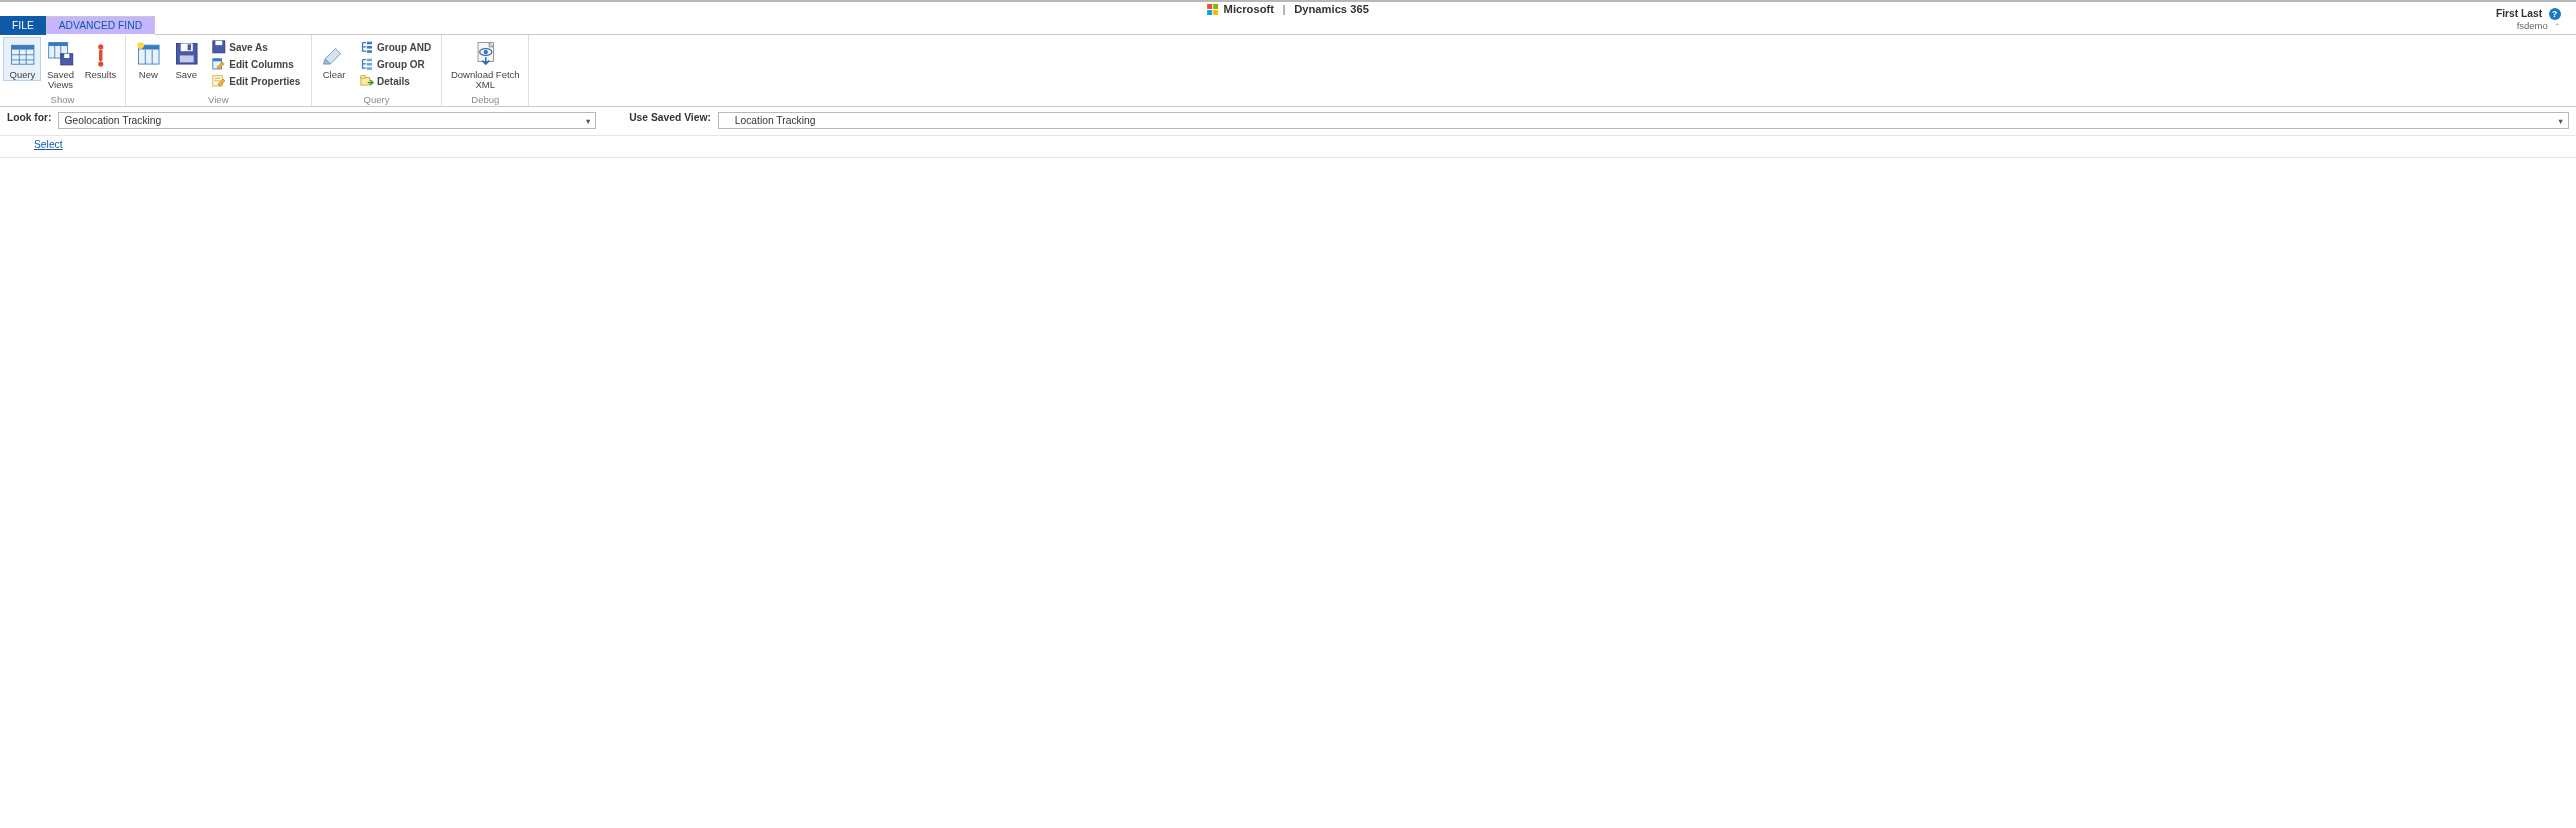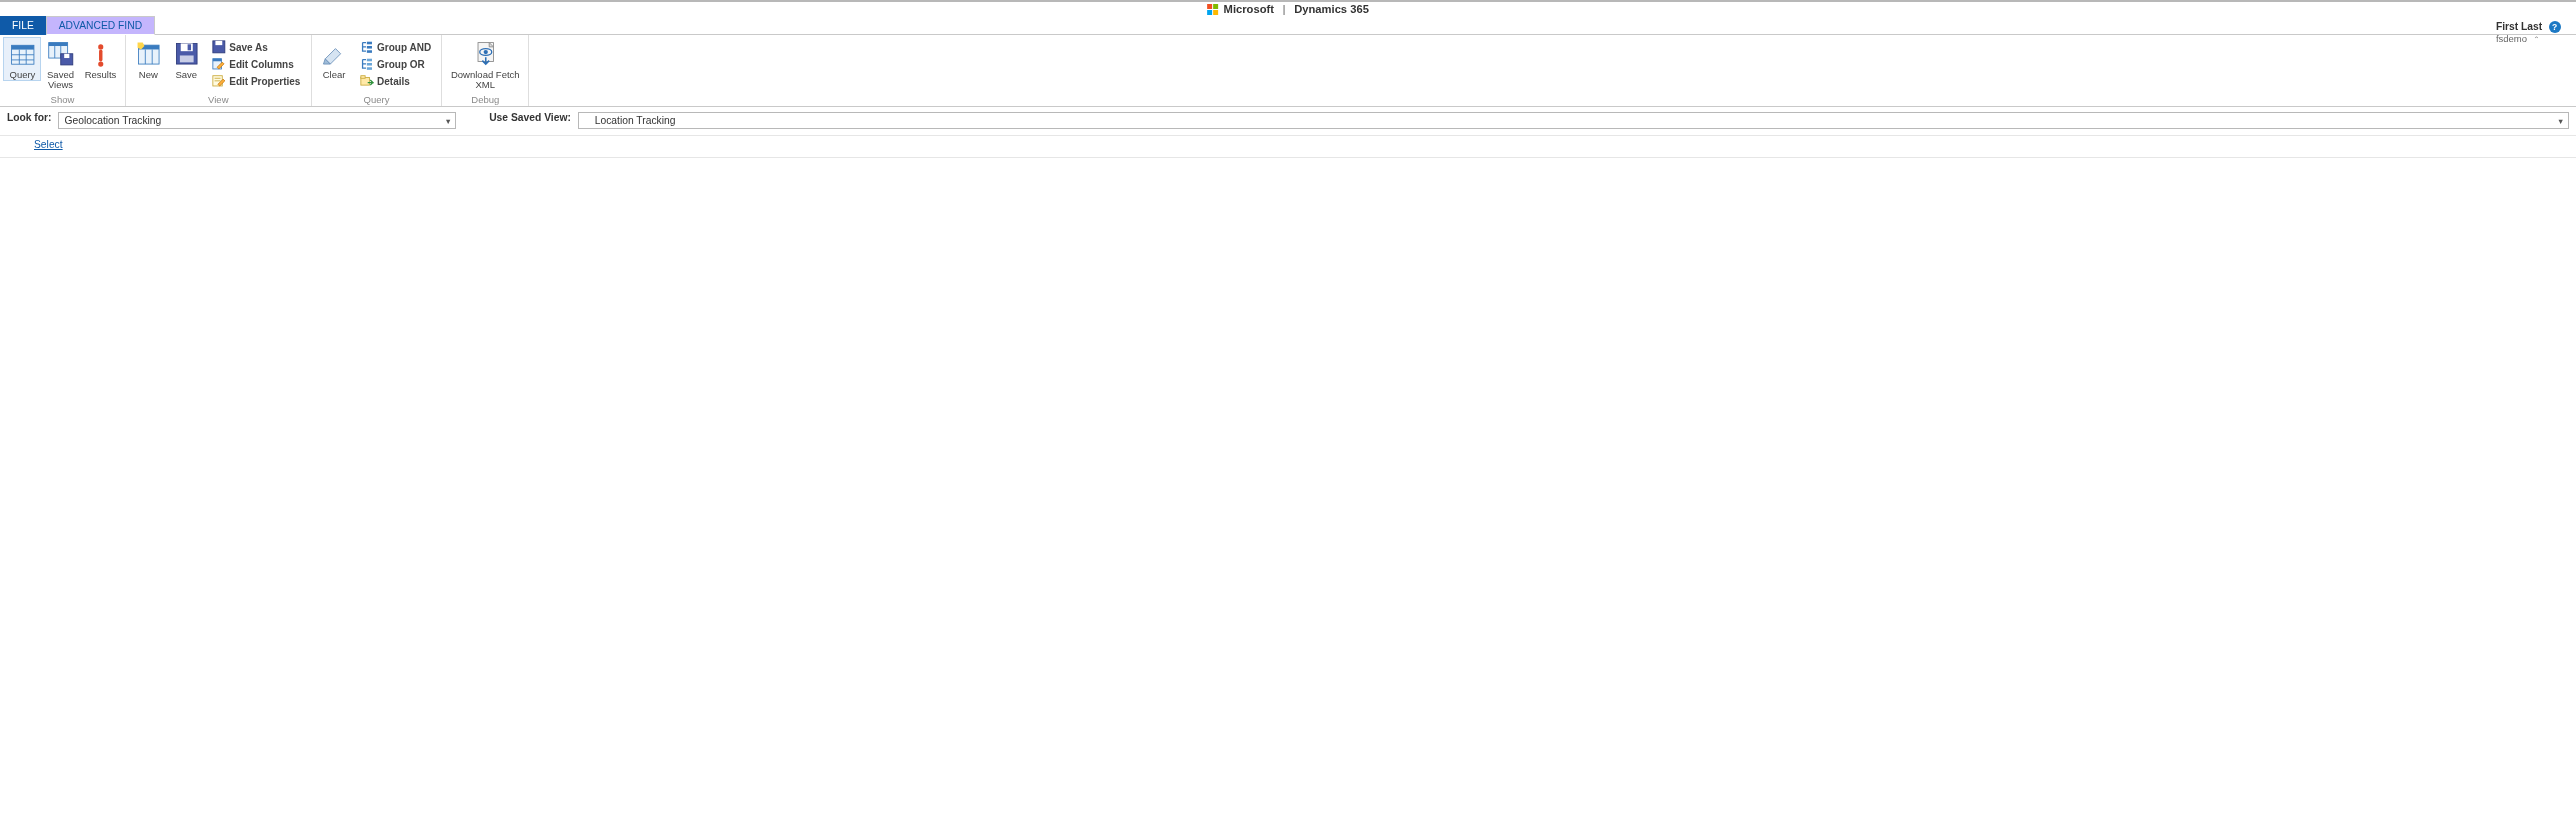--- a/index.html
+++ b/index.html
@@ -34,22 +34,22 @@
     gap: 0.9px;
   }
   .ms-logo span:nth-child(1){background:#f25022;}
   .ms-logo span:nth-child(2){background:#7fba00;}
   .ms-logo span:nth-child(3){background:#00a4ef;}
   .ms-logo span:nth-child(4){background:#ffb900;}
   .brand-sep { color:#999; margin:0 3.4px; }
   .topbar .user {
     position: absolute;
     right: 15.5px;
-    top: 19px;
-    text-align: left;
+    top: 6px;
+    text-align: right;
     line-height: 12px;
   }
   .topbar .user .name { font-weight:600; font-size:10.3px; color:#333; }
   .topbar .user .org { font-size:9.5px; color:#666; }
   .help-badge {
     display:inline-flex; width:12px; height:12px; border-radius:50%;
     background:#1d79c4; color:#fff; align-items:center; justify-content:center;
     font-size:8.6px; font-weight:700; vertical-align:top; margin-left:3.4px;
   }
   .caret-up { font-size:7.7px; color:#888; margin-left:3.4px; }
@@ -146,21 +146,21 @@
     display:flex;
     align-items:center;
     justify-content:space-between;
     padding:0 5.2px;
     font-size:10.3px;
     color:#333;
     background:#fff;
     cursor:pointer;
   }
   .combo .chev { font-size:8.6px; color:#555; }
-  #combo-lookfor { width:398px;gap:44px; }
+  #combo-lookfor { width:538px;gap:44px; }
   #combo-savedview { flex:1;padding-left:16px; }
   .filterbar .spacer-mid { width:19px; }
 
   
   .criteria {
     border-bottom:0.9px solid #e6e6e6;
     padding:3.4px 0 3.4px 34px;
     min-height:22.3px;
   }
   .select-link {

